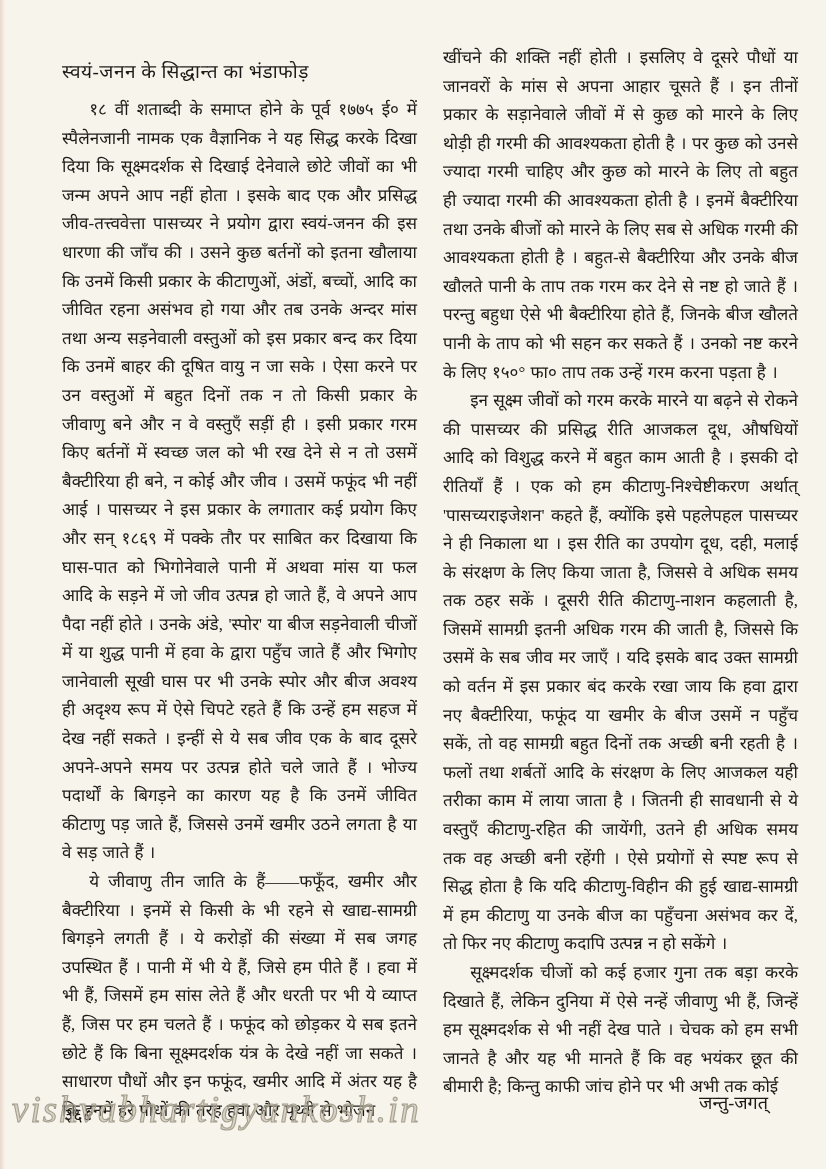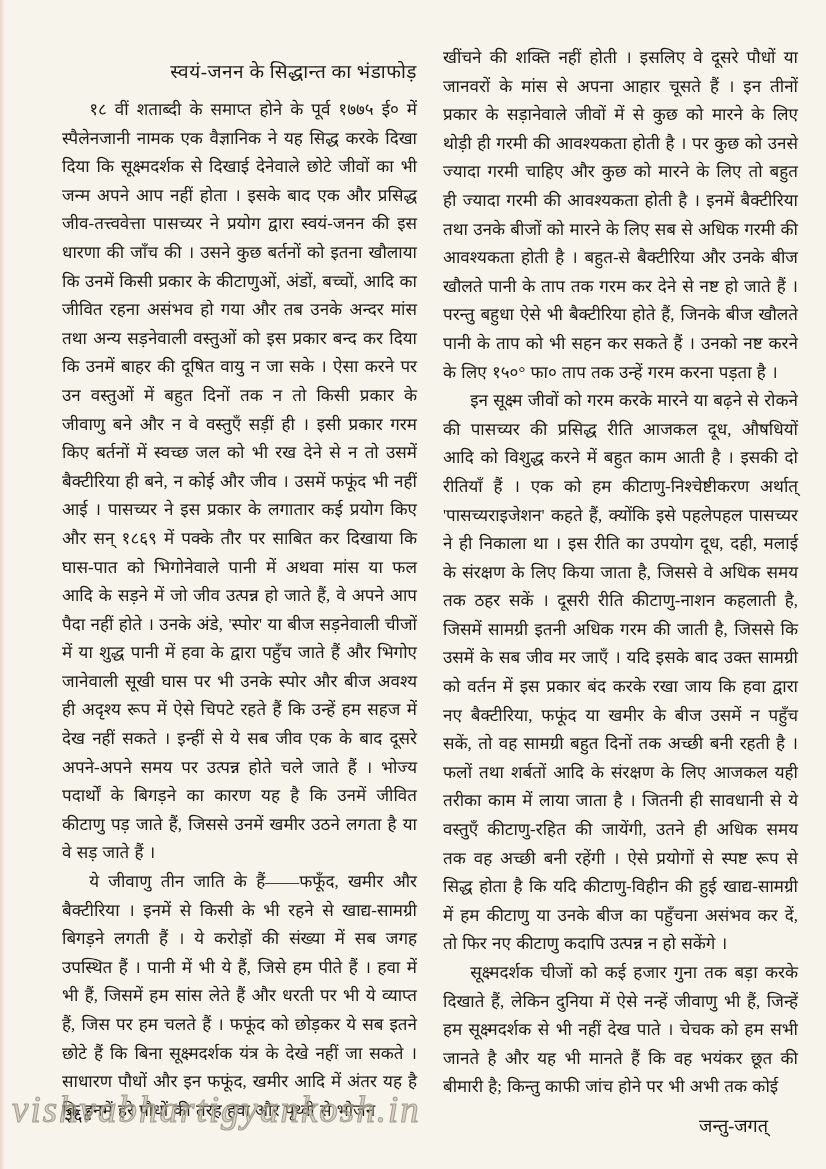--- a/index.html
+++ b/index.html
@@ -41,21 +41,21 @@
     line-height: 28.6px;
     text-align: justify;
     margin: 0;
     word-spacing: 1px;
   }
   .para-indent {
     text-indent: 1.6em;
   }
   .section-heading {
     font-size: 19px;
-    text-align: right;
+    text-align: left;
     font-weight: normal;
     margin: 14px 0 12px 0;
     letter-spacing: 0.5px;
     white-space: nowrap;
   }
   .footer {
     position: absolute;
     left: 0;
     right: 0;
     top: 1088px;
@@ -77,21 +77,21 @@
     font-size: 37px;
     font-style: italic;
     letter-spacing: 2px;
     color: rgba(175, 168, 150, 0.45);
     -webkit-text-stroke: 1.1px #a59f8e;
     user-select: none;
   }
   .section-title {
     position: absolute;
     right: 58px;
-    top: 25px;
+    top: 2px;
     font-size: 18px;
   }
 </style>
 </head>
 <body>
 
 <div class="page">
   <div class="scan-edge"></div>
 
   <div class="columns">

